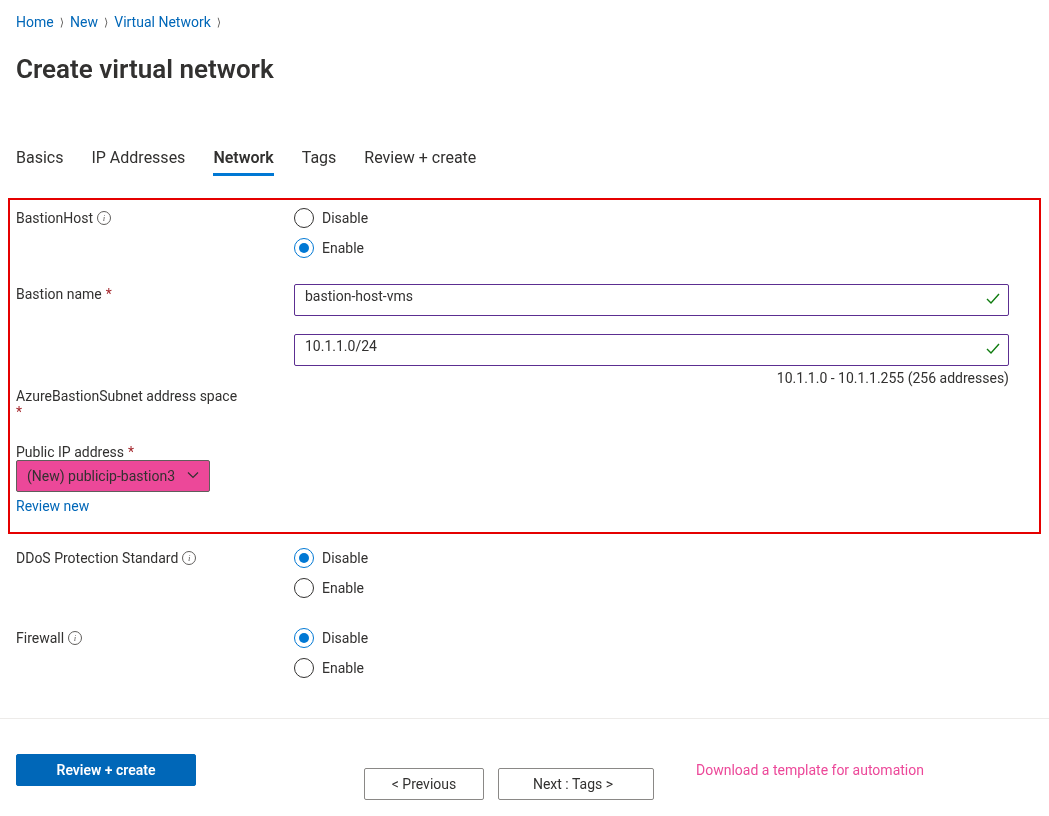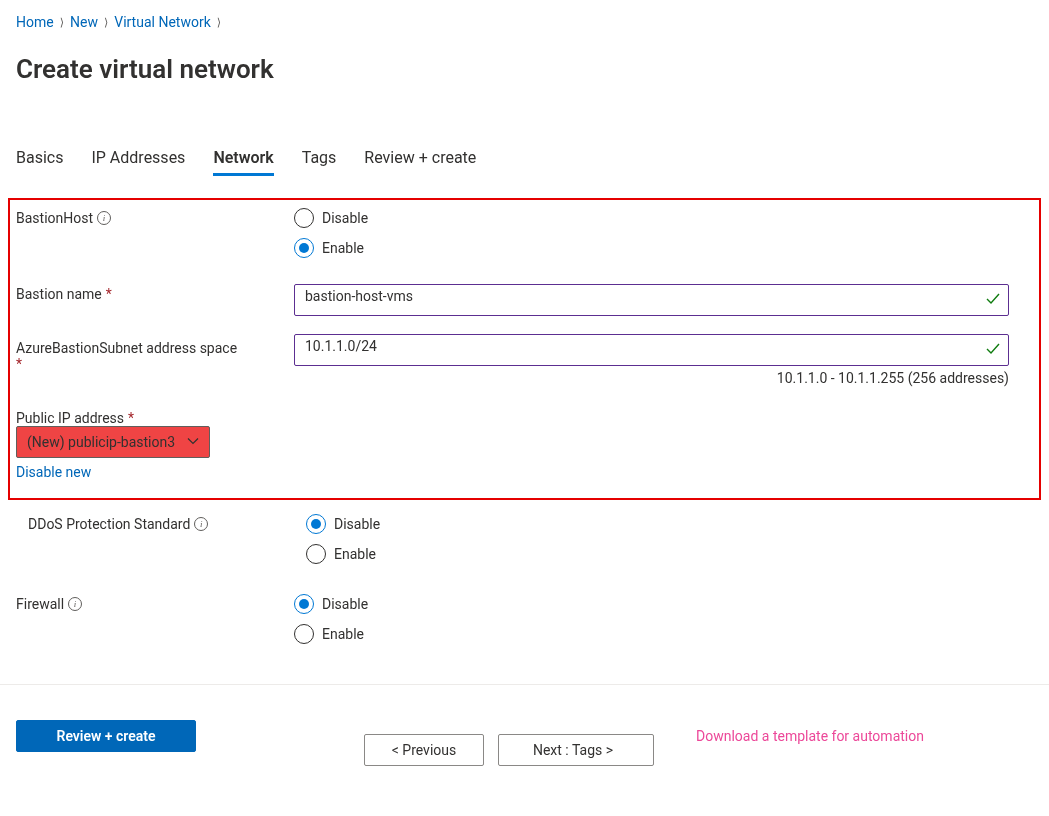--- a/index.html
+++ b/index.html
@@ -136,21 +136,21 @@
       width: 100%;
       height: 32px;
       border: 1px solid #605e5c;
       padding: 0 34px 0 10px;
       font-size: 14px;
       font-family: inherit;
       display: flex;
       align-items: center;
       position: relative;
       border-radius: 2px;
-      background: #ef4444;
+      background: #ec4899;
       cursor: pointer;
     }
     .chevron-down {
       position: absolute;
       right: 10px;
       top: 50%;
       transform: translateY(-50%);
     }
     .create-new {
       color: #0067b8;
@@ -256,21 +256,21 @@
         <span class="check-icon">
           <svg width="16" height="16" viewBox="0 0 16 16">
               <path fill="none" stroke="#107c10" stroke-width="1.4" d="M2 8.5 L6 12.5 L14 3.5"></path>
             </svg>
         </span>
       </div>
     </div>
   </div>
 
   <div class="form-row" style="margin-bottom:22px;">
-    <div class="label-col" style="display:block;padding-top:6px;">
+    <div class="label-col" style="display:block;padding-top:6px;margin-top:48px;">
       <span>AzureBastionSubnet address space</span><br>
       <span class="req">*</span>
     </div>
     <div class="field-col">
       <div class="text-input-wrap">
         <input class="text-input" type="text" value="10.1.1.0/24" style="">
         <span class="check-icon">
           <svg width="16" height="16" viewBox="0 0 16 16">
               <path fill="none" stroke="#107c10" stroke-width="1.4" d="M2 8.5 L6 12.5 L14 3.5"></path>
             </svg>
@@ -287,27 +287,27 @@
     </div>
     <div class="field-col">
       <div class="select-input">
         <span>(New) publicip-bastion3</span>
         <span class="chevron-down">
           <svg width="12" height="12" viewBox="0 0 12 12">
               <path fill="none" stroke="#323130" stroke-width="1.2" d="M1 3.5 L6 8.5 L11 3.5"></path>
             </svg>
         </span>
       </div>
-      <span class="create-new">Disable new</span>
-    </div>
-  </div>
-
-</div>
-
-<div class="form-row" style="margin-bottom:30px;justify-content:center;">
+      <span class="create-new">Review new</span>
+    </div>
+  </div>
+
+</div>
+
+<div class="form-row" style="margin-bottom:30px;">
   <div class="label-col">
     <span>DDoS Protection Standard</span>
     <span class="info-icon">i</span>
   </div>
   <div class="field-col">
     <div class="radio-group">
       <label class="radio-option">
         <span class="radio-circle checked"></span>
         <span>Disable</span>
       </label>

